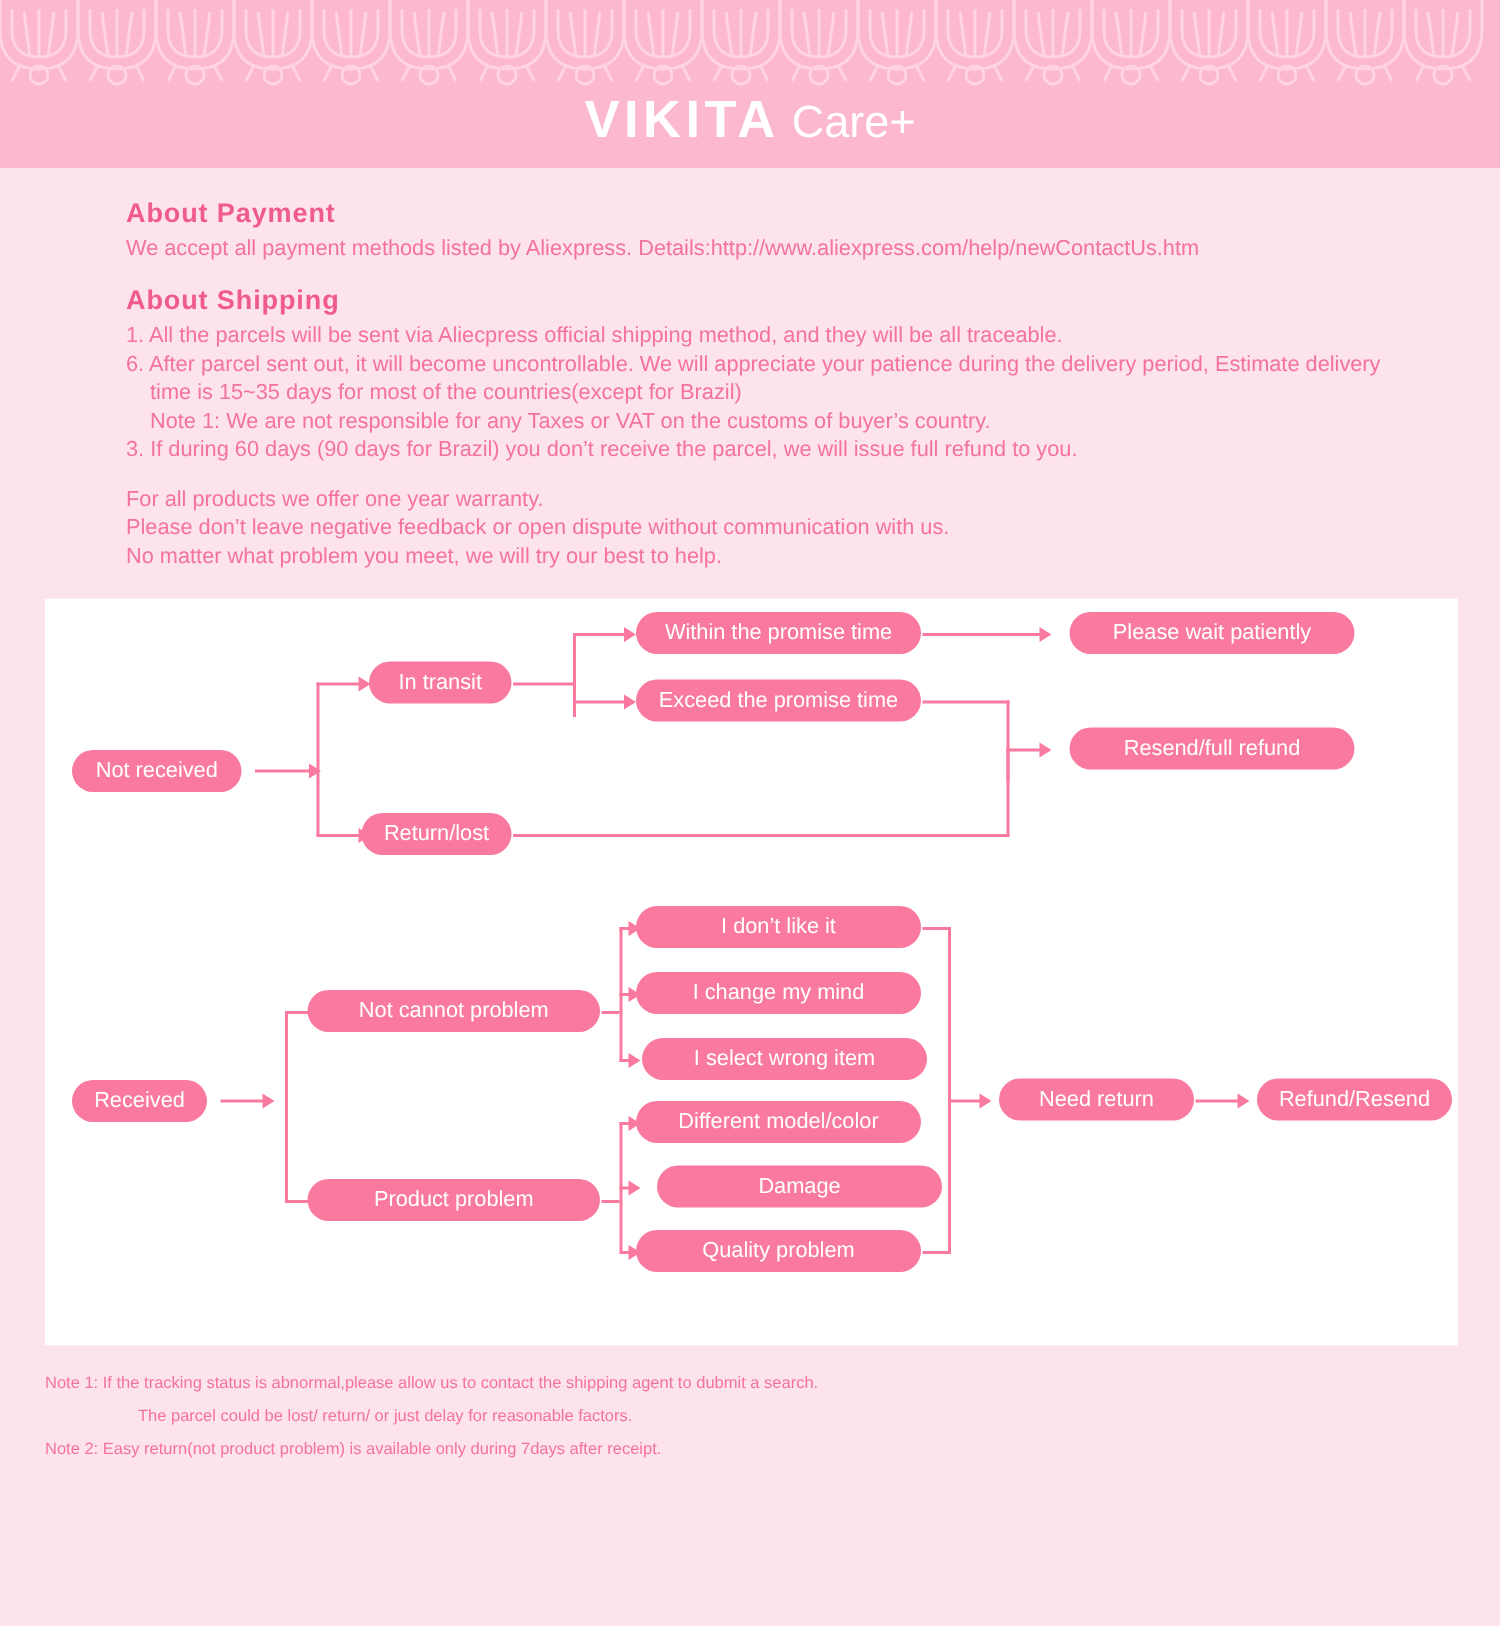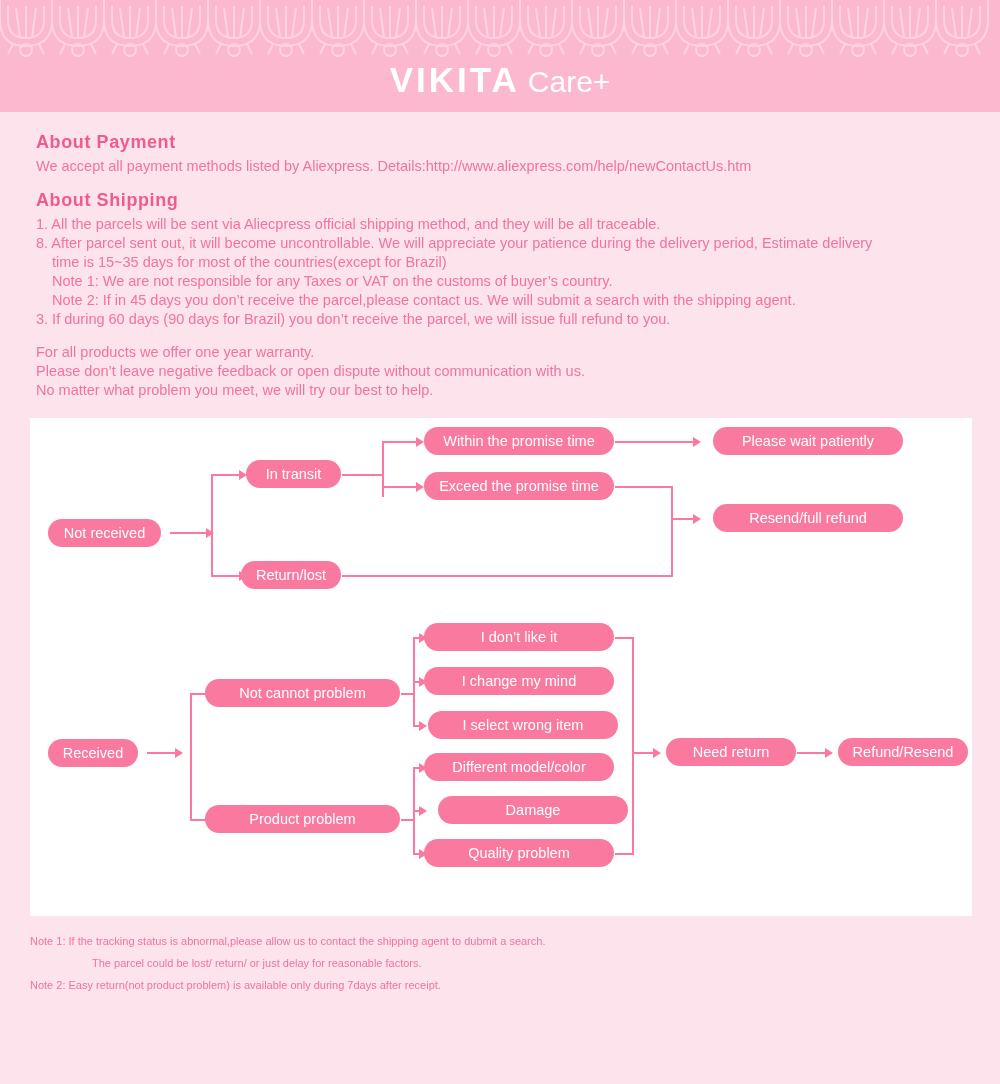--- a/index.html
+++ b/index.html
@@ -67,21 +67,21 @@
     margin: 0 0 4px 36px;
   }
   .para {
     color: #f472a0;
     font-size: 14.5px;
     line-height: 19px;
     margin: 0 0 0 36px;
   }
   .para.indent1 { margin-left: 36px; }
   .para.indent2 { margin-left: 52px; }
-  .block { margin-bottom: 14px; }
+  .block { margin-bottom: 14px; margin-left: 48px; }
 
   
   .chart-card {
     position: relative;
     margin: 18px 28px 0 30px;
     width: 942px;
     height: 498px;
     background: #ffffff;
     box-sizing: border-box;
   }
@@ -166,24 +166,23 @@
 <div class="content">
 
   <div class="block">
     <div class="sec-title">About Payment</div>
     <div class="para indent1">We accept all payment methods listed by Aliexpress. Details:http://www.aliexpress.com/help/newContactUs.htm</div>
   </div>
 
   <div class="block">
     <div class="sec-title">About Shipping</div>
     <div class="para indent1">1. All the parcels will be sent via Aliecpress official shipping method, and they will be all traceable.</div>
-    <div class="para indent1">8. After parcel sent out, it will become uncontrollable. We will appreciate your patience during the delivery period, Estimate delivery</div>
+    <div class="para indent1">6. After parcel sent out, it will become uncontrollable. We will appreciate your patience during the delivery period, Estimate delivery</div>
     <div class="para indent2">time is 15~35 days for most of the countries(except for Brazil)</div>
     <div class="para indent2">Note 1: We are not responsible for any Taxes or VAT on the customs of buyer’s country.</div>
-    <div class="para indent2">Note 2: If in 45 days you don’t receive the parcel,please contact us. We will submit a search with the shipping agent.</div>
     <div class="para indent1">3. If during 60 days (90 days for Brazil) you don’t receive the parcel, we will issue full refund to you.</div>
   </div>
 
   <div class="block">
     <div class="para indent1">For all products we offer one year warranty.</div>
     <div class="para indent1">Please don’t leave negative feedback or open dispute without communication with us.</div>
     <div class="para indent1">No matter what problem you meet, we will try our best to help.</div>
   </div>
 
 </div>

